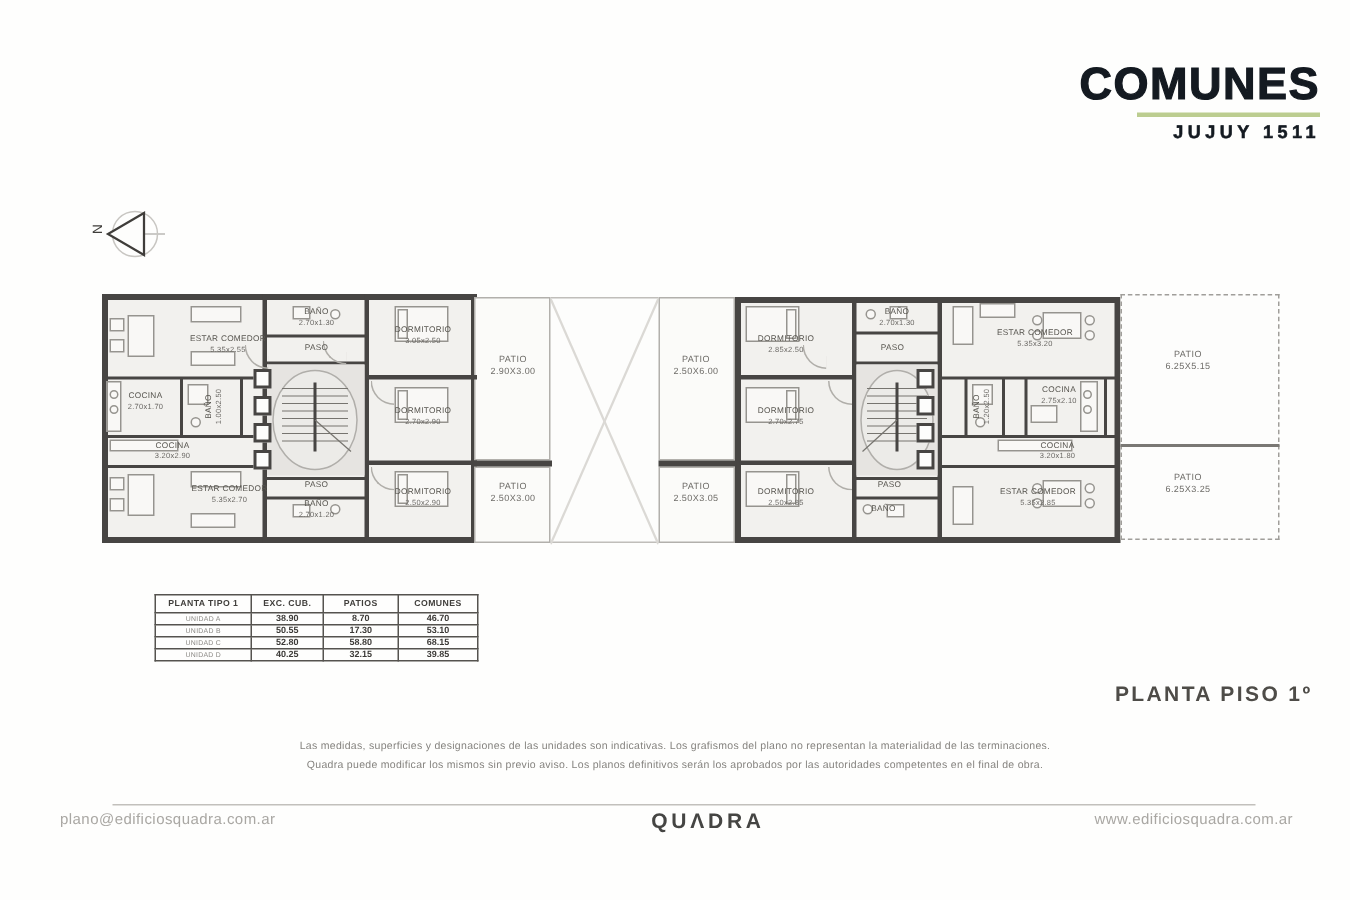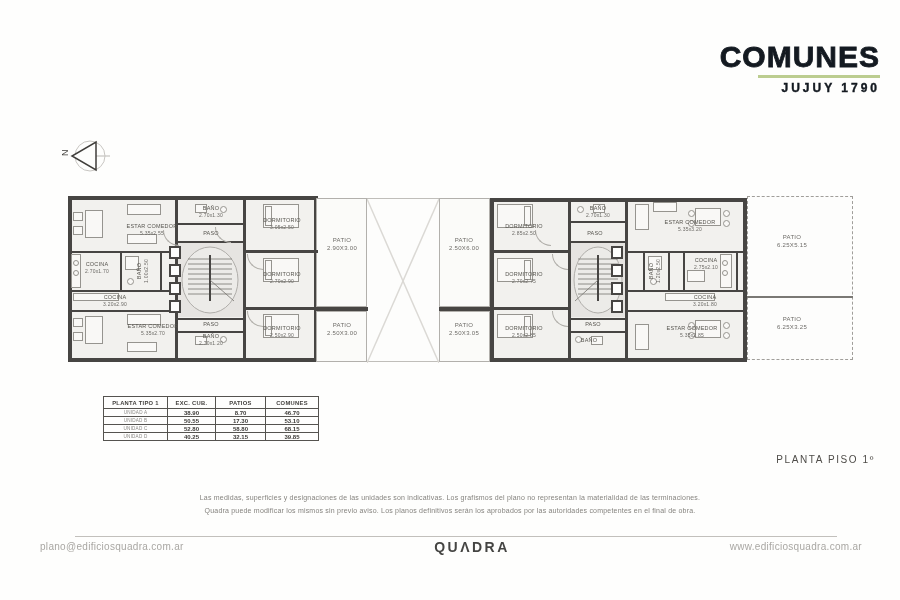--- a/index.html
+++ b/index.html
@@ -33,38 +33,38 @@
   .plbl{position:absolute;transform:translate(-50%,-50%);text-align:center;font-size:6px;
         line-height:1.3;color:#6e6c68;letter-spacing:0.3px;white-space:nowrap;}
   
   .sumtbl{position:absolute;left:103px;top:396px;border-collapse:collapse;table-layout:fixed;}
   .sumtbl th,.sumtbl td{border:1px solid #55534f;text-align:center;padding:0;}
   .sumtbl th{height:11px;font-size:5.8px;font-weight:bold;letter-spacing:0.3px;color:#413f3c;}
   .sumtbl td{height:7px;border-top-width:0.5px;border-bottom-width:0.5px;}
   .sumtbl td.u{font-size:4.6px;color:#8b8985;letter-spacing:0.2px;}
   .sumtbl td.n{font-size:6px;font-weight:bold;color:#3c3a37;}
   
-  .plan-title{position:absolute;right:25px;top:454px;font-size:10px;letter-spacing:1.6px;color:#4e4c48;}
+  .plan-title{position:absolute;right:25px;top:454px;font-size:14px;letter-spacing:1.6px;color:#4e4c48;font-weight:bold;}
   .disclaimer{position:absolute;left:50%;transform:translateX(-50%);top:491px;width:640px;
               text-align:center;font-size:7px;line-height:13px;color:#85837f;letter-spacing:0.2px;}
   .foot-line{position:absolute;left:75px;top:536px;width:762px;height:1px;background:#c2c0bc;}
   .foot-email{position:absolute;left:40px;top:541px;font-size:10px;color:#a9a7a3;letter-spacing:0.3px;}
   .foot-brand{position:absolute;left:472px;top:539px;transform:translateX(-50%);font-size:14px;
               font-weight:bold;letter-spacing:2.5px;color:#454543;}
   .foot-web{position:absolute;right:38px;top:541px;font-size:10px;color:#a9a7a3;letter-spacing:0.3px;}
 </style>
 </head>
 <body>
 
 <div class="sheet">
 
   <div class="logo">
     <div class="logo-title">COMUNES</div>
     <div class="logo-rule"></div>
-    <div class="logo-sub">JUJUY 1790</div>
+    <div class="logo-sub">JUJUY 1511</div>
   </div>
 
   <svg class="north" width="58" height="56" viewBox="0 0 58 56">
     <line x1="30" y1="28" x2="56" y2="28" stroke="#bab8b4" stroke-width="1"></line>
     <circle cx="36" cy="28" r="15" fill="none" stroke="#c8c6c2" stroke-width="1"></circle>
     <polygon points="42,14 42,42 18,28" fill="#fdfdfc" stroke="#3f3d3a" stroke-width="1.5"></polygon>
     <text x="11" y="31" font-size="9" fill="#3f3d3a" font-family="Liberation Sans, sans-serif" transform="rotate(-90 11 28)">N</text>
   </svg>
 
   <div id="plan">

